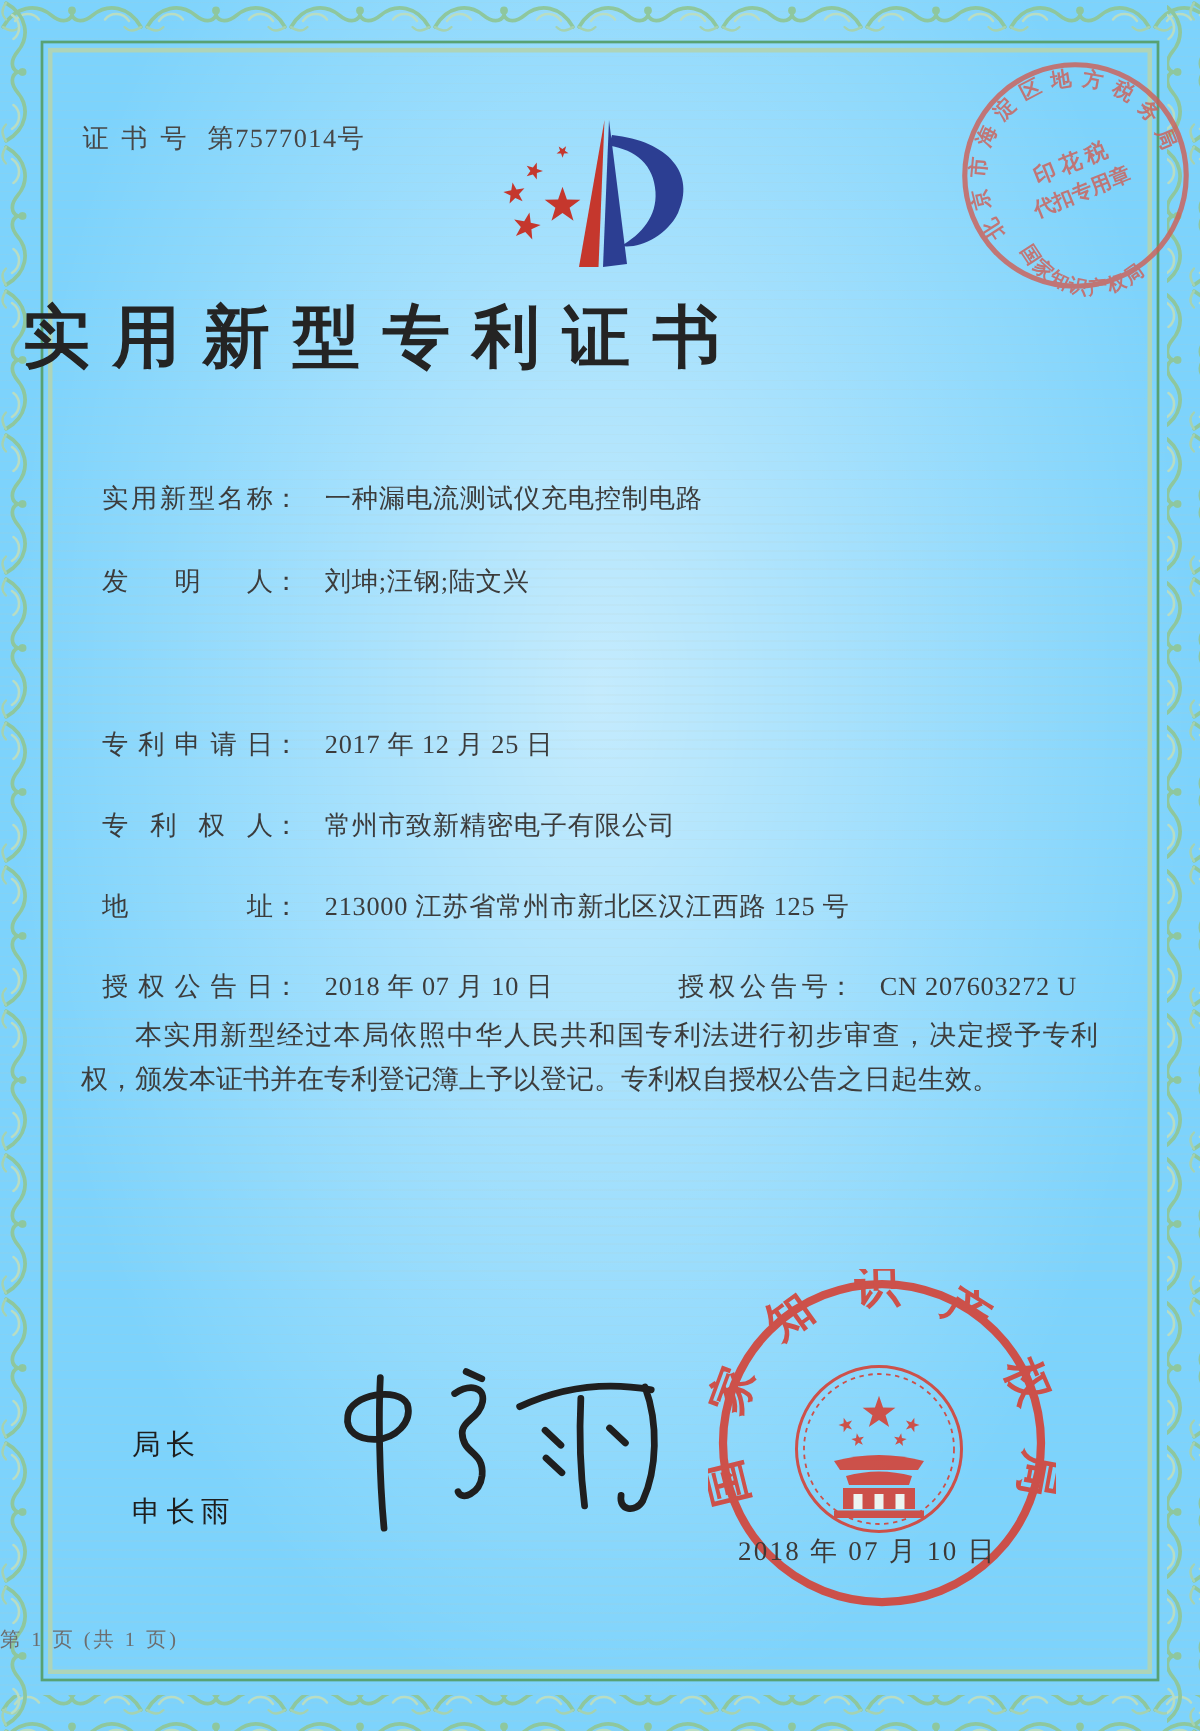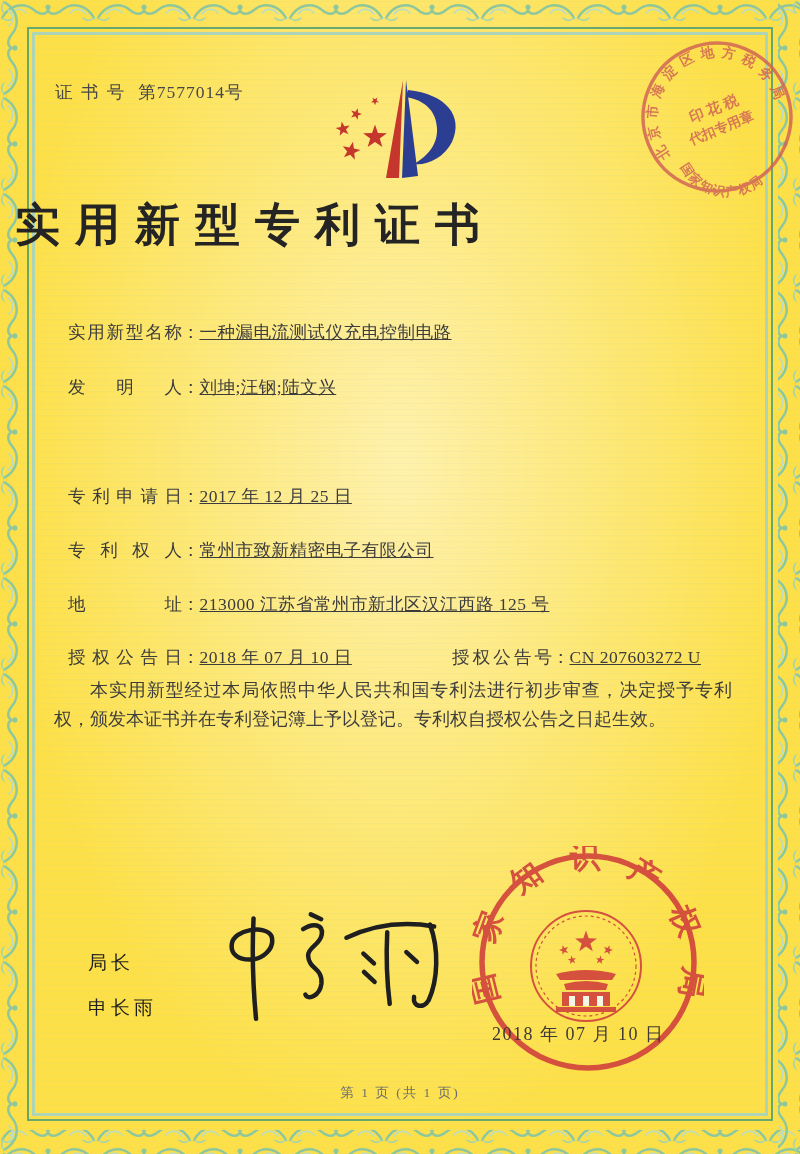--- a/index.html
+++ b/index.html
@@ -1,49 +1,49 @@
 <!DOCTYPE html>
 <html><head>
 <meta charset="utf-8">
 <style>
   html,body{margin:0;padding:0;background:#e8e8e4;}
   .page{
     position:relative;width:800px;height:1154px;margin:0 auto;
-    background:#fde047;overflow:hidden;
+    background:#7dd3fc;overflow:hidden;
     font-family:"Liberation Serif","DejaVu Serif",serif;
   }
   .page::before{
     content:"";position:absolute;inset:0;pointer-events:none;
     background:
       repeating-linear-gradient(0deg, rgba(185,200,185,.10) 0 1px, rgba(0,0,0,0) 1px 6px),
       radial-gradient(ellipse at 50% 40%, rgba(255,255,255,.55), rgba(0,0,0,0) 70%);
   }
   .border-svg{position:absolute;inset:0;}
   .cert-no{position:absolute;left:55px;top:80px;font-size:17.5px;color:#474747;letter-spacing:2px;white-space:nowrap;}
   .cert-no .num{margin-left:12px;letter-spacing:1px;}
   .logo{position:absolute;left:326px;top:74px;width:148px;height:114px;}
   .tax-stamp{position:absolute;left:626px;top:26px;width:182px;height:182px;opacity:.8;}
   .title{position:absolute;left:0;right:0;top:195px;font-size:45px;font-weight:600;
          letter-spacing:15px;text-indent:15px;color:#242424;}
   .field-row{position:absolute;left:68px;font-size:17.5px;color:#3c3c3c;white-space:nowrap;}
   .field-label{display:inline-block;width:114px;text-align:justify;text-align-last:justify;}
-  .field-value{margin-left:0;letter-spacing:.5px;text-decoration:underline;}
+  .field-value{margin-left:17px;letter-spacing:.5px;}
   .r1{top:320px}.r2{top:375px}.r3{top:430px}.r4{top:484px}.r5{top:538px}.r6{top:592px}.r7{top:645px}
   .grant-no{position:absolute;left:452px;top:645px;font-size:17.5px;color:#3c3c3c;white-space:nowrap;}
   .grant-no .field-label{width:100px;}
   .paragraphs{position:absolute;left:54px;top:676px;width:678px;font-size:18px;line-height:29px;
               text-align:justify;color:#3d3d3d;}
   .paragraphs p{margin:0;text-indent:2em;}
   .signer-title,.signer-name{position:absolute;left:88px;font-family:"Liberation Sans","DejaVu Sans",sans-serif;
               font-size:19px;color:#1e1e1e;letter-spacing:4px;}
   .signer-title{top:950px}.signer-name{top:995px}
   .signature{position:absolute;left:202px;top:908px;width:256px;height:116px;transform:rotate(-2deg);}
   .office-seal{position:absolute;left:472px;top:846px;width:232px;height:232px;opacity:.93;}
   .issue-date{position:absolute;left:492px;top:1022px;font-size:18px;color:#3d3936;letter-spacing:1.5px;}
-  .footer{position:absolute;left:0;right:0;top:1084px;text-align:center;font-size:13.5px;color:#6d6d6d;letter-spacing:2px;}
+  .footer{position:absolute;left:0;right:0;top:1084px;font-size:13.5px;color:#6d6d6d;letter-spacing:2px;}
   .seal-ring-text{font-family:"Liberation Serif","DejaVu Serif",serif;font-weight:600;}
 </style>
 </head>
 <body>
 
 <div class="page">
 
   <svg class="border-svg" width="800" height="1154" viewBox="0 0 800 1154">
     <defs>
       <pattern id="orn" width="96" height="22" patternUnits="userSpaceOnUse">

